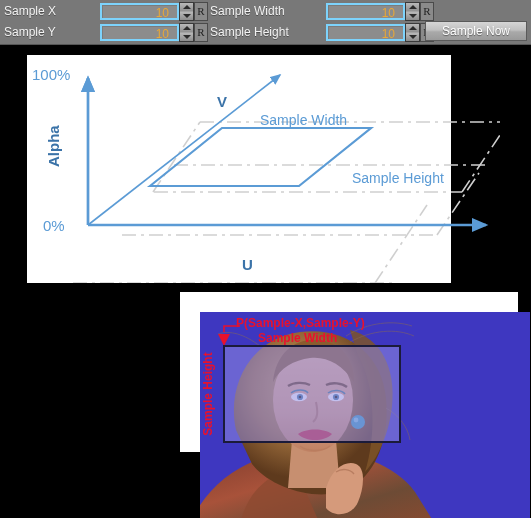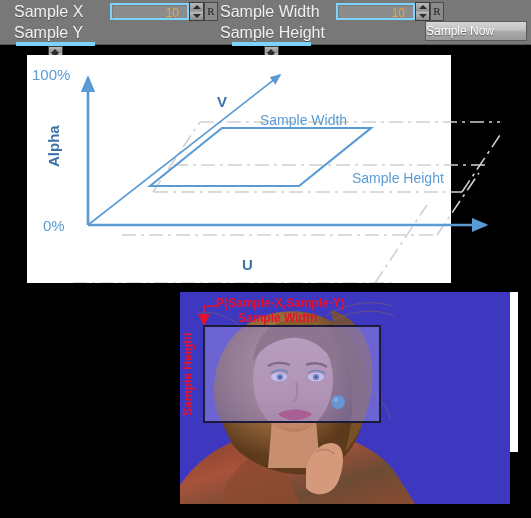--- a/index.html
+++ b/index.html
@@ -25,28 +25,28 @@
     border-bottom: 1px solid #555;
     box-sizing: border-box;
   }
   .ctrl-row {
     position: absolute;
     height: 19px;
     display: flex;
     align-items: center;
   }
   .row1 { top: 2px; }
-  .row2 { top: 23px; flex-direction: column; }
+  .row2 { top: 23px; }
 
   .field-label {
     color: #f2f2f2;
-    font-size: 16px;
+    font-size: 12px;
     line-height: 19px;
     white-space: nowrap;
-    padding-left: 14px;
+    padding-left: 4px;
     text-shadow: 0 1px 0 rgba(0,0,0,0.35);
   }
   .num-input {
     background: #8c8c8c;
     border: 2px solid #7dd3fc;
     box-shadow: inset 1px 1px 0 rgba(0,0,0,0.12);
     color: #e8a838;
     font-size: 12px;
     text-align: right;
     padding: 0 8px 0 2px;
@@ -93,20 +93,21 @@
     left: 425px;
     top: 21px;
     width: 102px;
     height: 20px;
     background: linear-gradient(180deg,#d6d6d6 0%, #c0c0c0 45%, #a9a9a9 55%, #9a9a9a 100%);
     border: 1px solid #5a5a5a;
     box-sizing: border-box;
     color: #ffffff;
     font-size: 12px;
     line-height: 18px;
+    text-align: center;
     text-shadow: 0 1px 1px rgba(0,0,0,0.45);
   }
 
   
   #diagram-panel {
     position: absolute;
     left: 27px;
     top: 55px;
     width: 424px;
     height: 228px;
@@ -115,21 +116,21 @@
   #diagram-svg { display: block; }
 
   
   #photo-panel {
     position: absolute;
     left: 180px;
     top: 292px;
     width: 338px;
     height: 160px;
     background: #ffffff;
-    padding: 0;
+    padding: 20px;
     box-sizing: border-box;
   }
   #photo-inner {
     position: relative;
     width: 330px;
     height: 212px;
     overflow: hidden;
     background: #3c35bb;
   }
   #photo-svg { display: block; position: absolute; left:0; top:0; }

